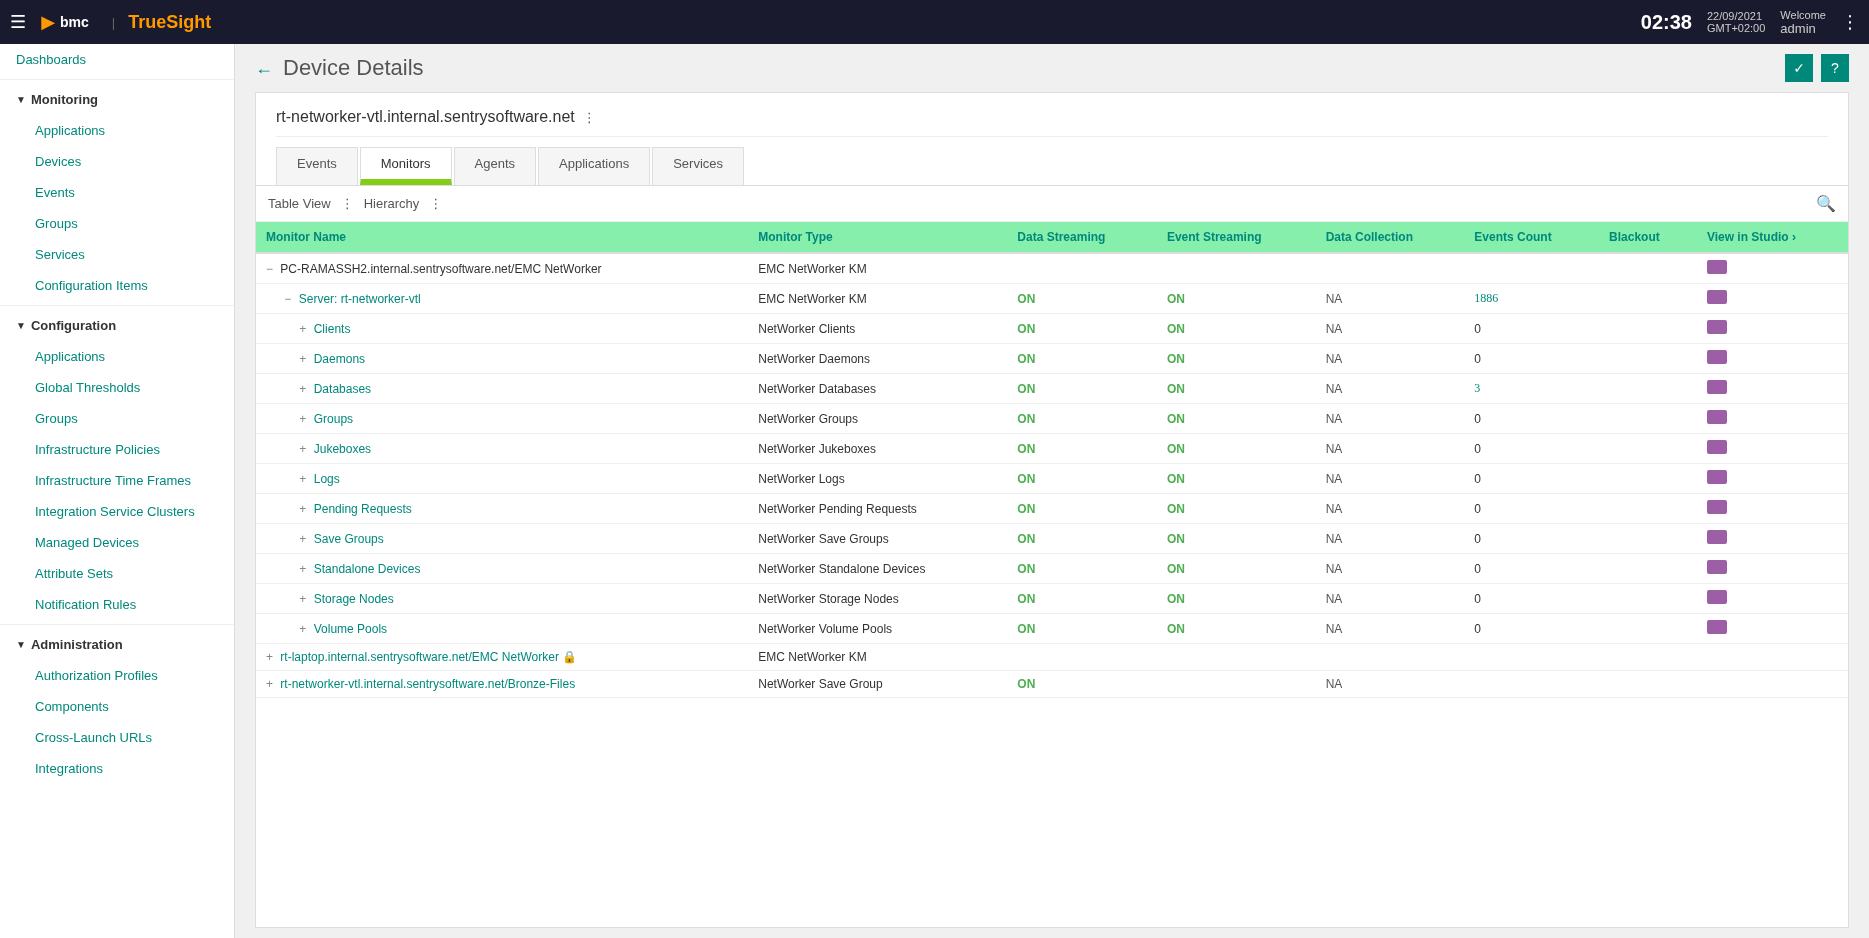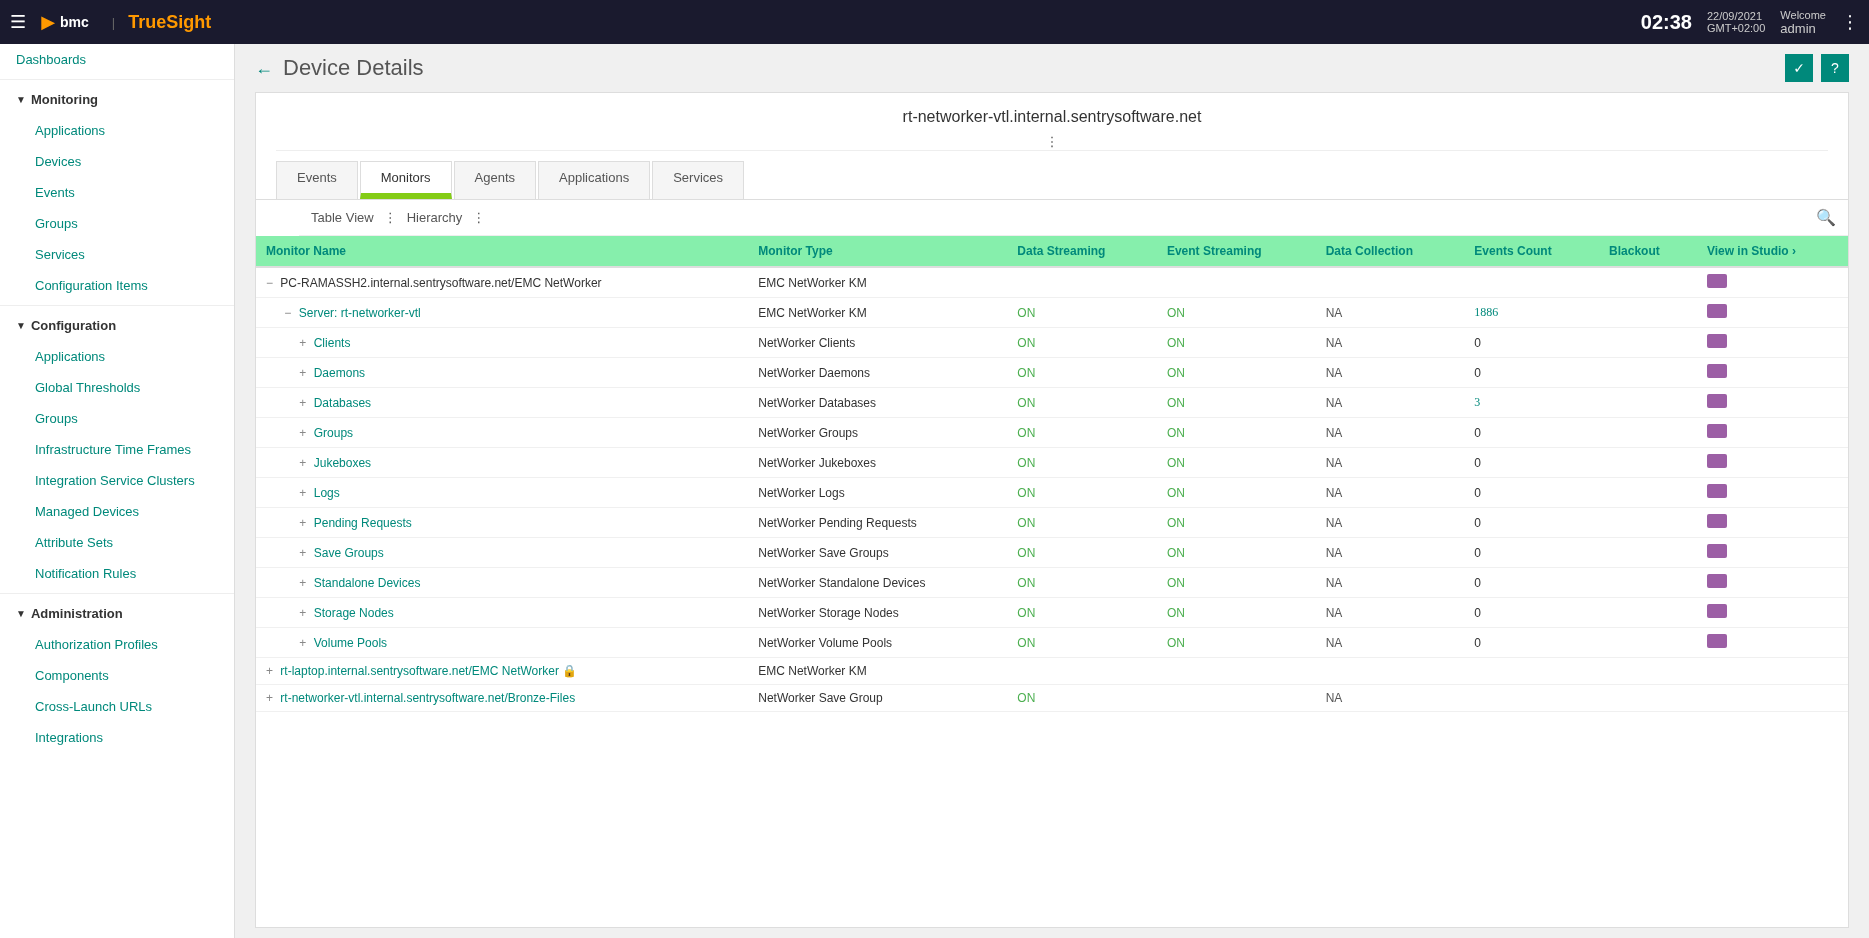--- a/index.html
+++ b/index.html
@@ -90,23 +90,22 @@
     .device-card {
       background: #fff;
       margin: 0 20px 0 20px;
       padding: 15px 20px 0 20px;
       border: 1px solid #ddd;
     }
     .device-name-row {
       display: flex;
       align-items: center;
       gap: 8px;
-      padding-bottom: 1px;
+      padding-bottom: 10px;
       border-bottom: 1px solid #eee;
-      flex-direction: column;
     }
     .device-name { font-size: 16px; color: #333; font-weight: 500; }
     .device-menu-dots { color: #555; cursor: pointer; }
 
     
     .tabs {
       display: flex;
       gap: 0;
       margin-top: 10px;
     }
@@ -134,21 +133,20 @@
       border: 1px solid #ddd;
       border-top: none;
       flex: 1;
     }
     .table-toolbar {
       display: flex;
       align-items: center;
       padding: 8px 12px;
       border-bottom: 1px solid #eee;
       justify-content: space-between;
-      margin-left: 43px;
     }
     .table-toolbar-left { display: flex; align-items: center; gap: 10px; }
     .view-label { color: #555; font-size: 13px; cursor: pointer; }
     .view-dots { color: #555; cursor: pointer; }
     .hierarchy-label { color: #555; font-size: 13px; cursor: pointer; }
     .toolbar-search { color: #555; cursor: pointer; font-size: 16px; }
 
     
     .data-table { width: 100%; border-collapse: collapse; font-size: 12px; }
     .data-table th {
@@ -159,21 +157,21 @@
       font-weight: 600;
       border-bottom: 2px solid #ddd;
       white-space: nowrap;
     }
     .data-table td {
       padding: 6px 10px;
       border-bottom: 1px solid #f0f0f0;
       color: #333;
       white-space: nowrap;
     }
-    .on-green { color: #4caf50; font-weight: normal; }
+    .on-green { color: #4caf50; font-weight: bold; }
     .na-gray { color: #555; text-align: right; }
     .link-teal { color: #00897b; cursor: pointer; }
     .count-teal { color: #00897b; cursor: pointer; font-family: Liberation Serif, serif; }
     .expand-icon { color: #888; margin-right: 4px; }
     .collapse-icon { color: #888; margin-right: 4px; }
     .studio-icon {
       display: inline-block;
       width: 20px;
       height: 14px;
       background: #9c5fa5;
@@ -227,20 +225,21 @@
     <div class="sidebar-item sidebar-item-child">Services</div>
     <div class="sidebar-item sidebar-item-child">Configuration Items</div>
     <hr class="sidebar-divider">
     <div class="sidebar-section">
       <span class="arrow">▼</span>
       <span>Configuration</span>
     </div>
     <div class="sidebar-item sidebar-item-child">Applications</div>
     <div class="sidebar-item sidebar-item-child">Global Thresholds</div>
     <div class="sidebar-item sidebar-item-child">Groups</div>
+    <div class="sidebar-item sidebar-item-child">Infrastructure Policies</div>
     <div class="sidebar-item sidebar-item-child">Infrastructure Time Frames</div>
     <div class="sidebar-item sidebar-item-child">Integration Service Clusters</div>
     <div class="sidebar-item sidebar-item-child">Managed Devices</div>
     <div class="sidebar-item sidebar-item-child">Attribute Sets</div>
     <div class="sidebar-item sidebar-item-child">Notification Rules</div>
     <hr class="sidebar-divider">
     <div class="sidebar-section">
       <span class="arrow">▼</span>
       <span>Administration</span>
     </div>

